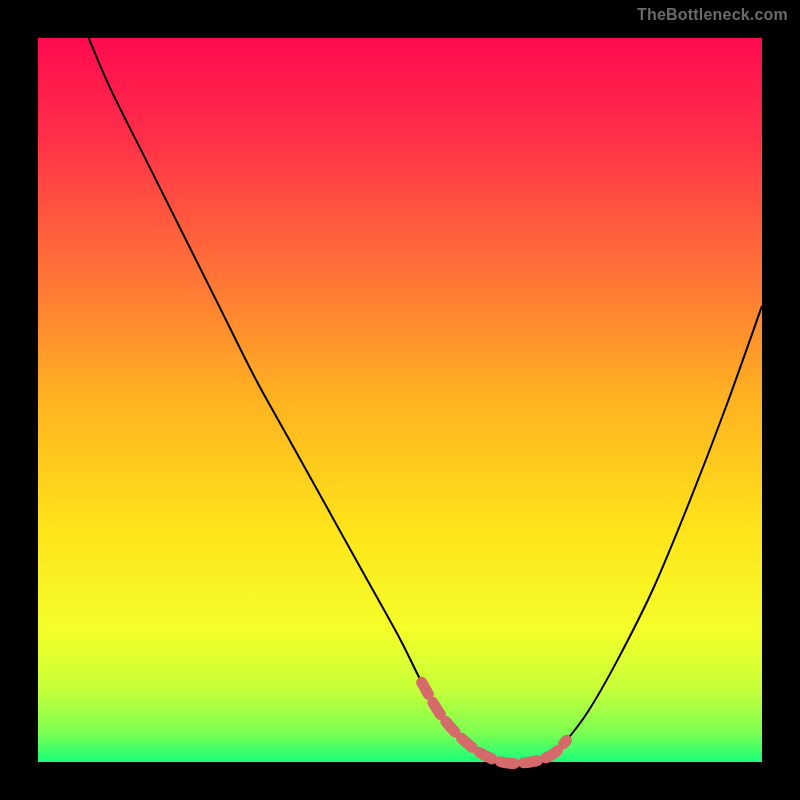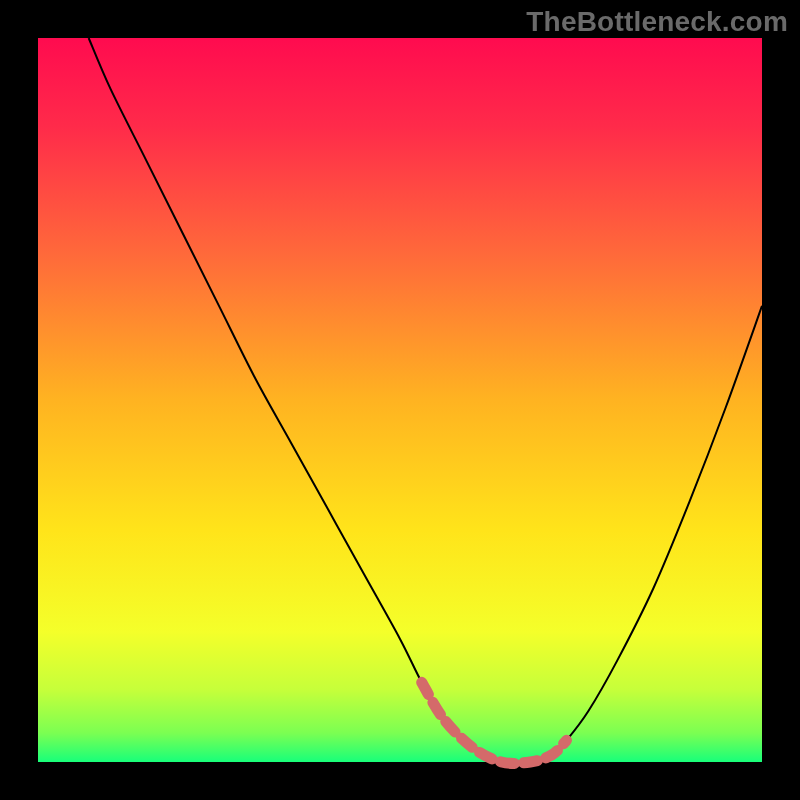--- a/index.html
+++ b/index.html
@@ -14,21 +14,21 @@
     position: relative;
     width: 800px;
     height: 800px;
     background: #000;
   }
   .watermark {
     position: absolute;
     top: 6px;
     right: 12px;
     font-family: Arial, Helvetica, sans-serif;
-    font-size: 28px;
+    font-size: 16px;
     font-weight: 600;
     color: #6a6a6a;
     letter-spacing: 0.2px;
     pointer-events: none;
   }
   
   svg.plot {
     position: absolute;
     left: 0;
     top: 0;

